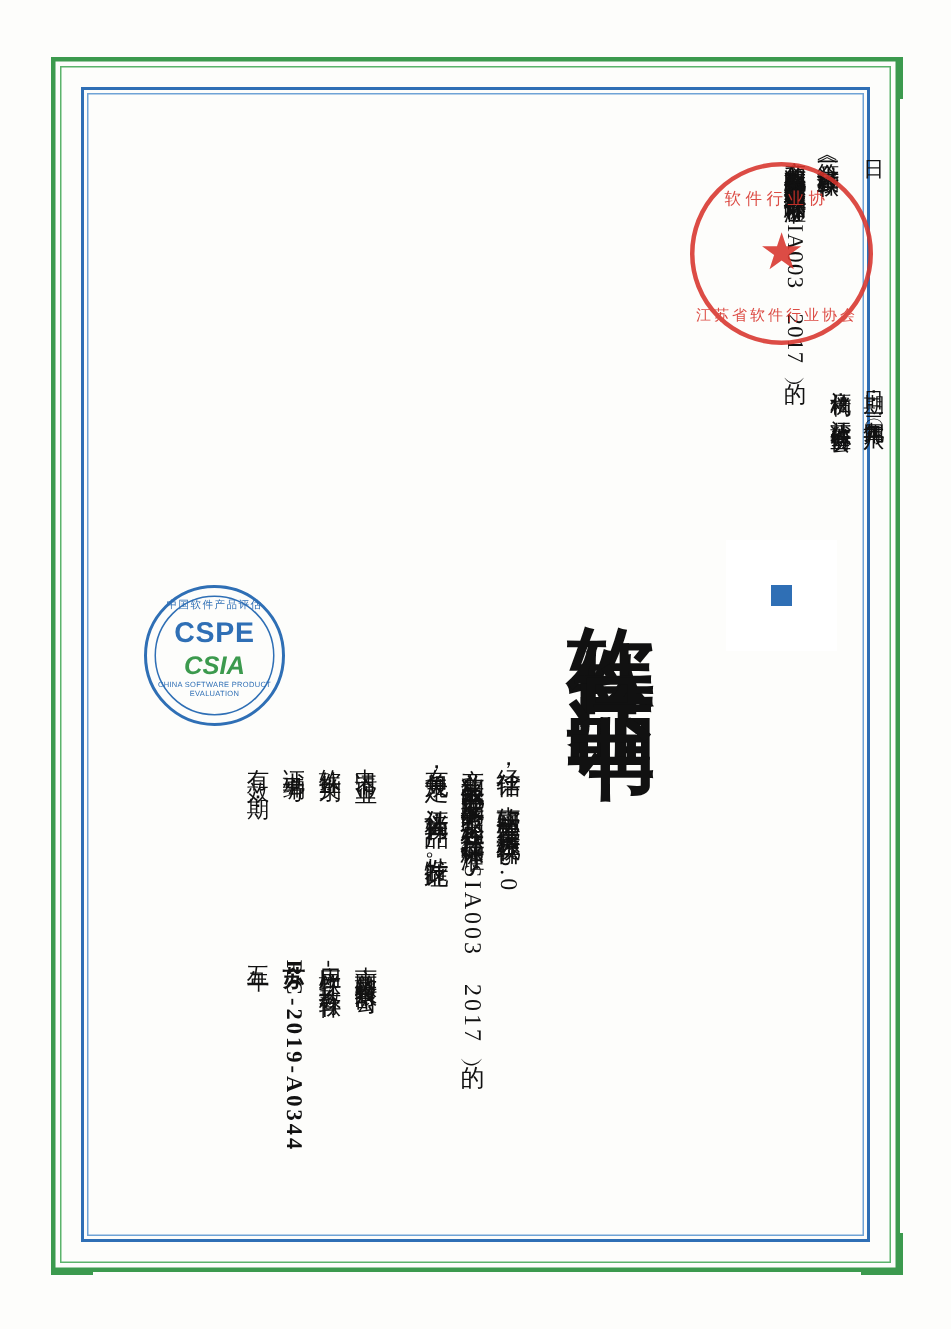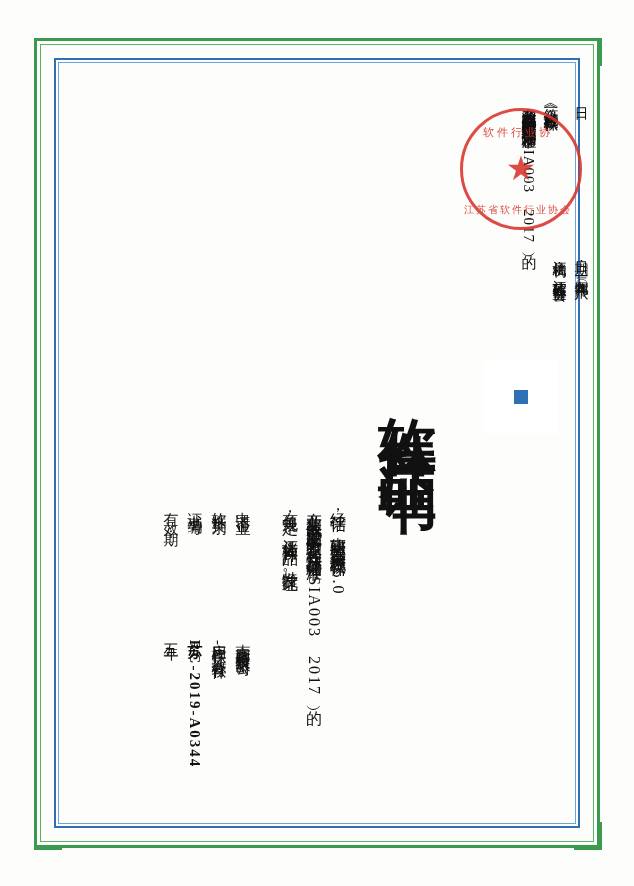--- a/index.html
+++ b/index.html
@@ -343,20 +343,28 @@
   <div class="field-value vtext-mixed" style="right:454px; top:632px;">五年</div>
 
   <div class="agency vtext-mixed">
     <span>评估机构：</span><span>江苏省软件行业协会</span>
   </div>
   <div class="issue-date vtext-mixed">
     <span>日期：</span><span>二〇一九年四月十八</span>
   </div>
   <div class="date-tail vtext">日</div>
 
+  <div class="logo">
+    <div class="logo-ring"></div>
+    <div class="logo-ring2"></div>
+    <div class="logo-cn-arc">中国软件产品评估</div>
+    <div class="logo-cspe">CSPE</div>
+    <div class="logo-csia">CSIA</div>
+    <div class="logo-en">CHINA SOFTWARE PRODUCT EVALUATION</div>
+  </div>
 
   <div class="seal">
     <div class="seal-text-top">软件行业协</div>
     <div class="seal-star">★</div>
     <div class="seal-text-bottom">江苏省软件行业协会</div>
   </div>
 
   <div class="qr">
     <div class="qr-grid" id="qr-grid"><i class="on"></i><i class="on"></i><i class="on"></i><i class="on"></i><i class="on"></i><i class="on"></i><i class="on"></i><i class="on"></i><i></i><i class="on"></i><i class="on"></i><i class="on"></i><i class="on"></i><i></i><i class="on"></i><i class="on"></i><i class="on"></i><i class="on"></i><i class="on"></i><i class="on"></i><i class="on"></i><i class="on"></i><i></i><i></i><i></i><i></i><i></i><i class="on"></i><i class="on"></i><i class="on"></i><i class="on"></i><i class="on"></i><i></i><i class="on"></i><i></i><i class="on"></i><i></i><i></i><i></i><i></i><i></i><i class="on"></i><i class="on"></i><i></i><i class="on"></i><i class="on"></i><i class="on"></i><i></i><i class="on"></i><i class="on"></i><i></i><i></i><i class="on"></i><i class="on"></i><i class="on"></i><i></i><i class="on"></i><i></i><i class="on"></i><i class="on"></i><i class="on"></i><i></i><i class="on"></i><i class="on"></i><i></i><i class="on"></i><i class="on"></i><i class="on"></i><i></i><i class="on"></i><i></i><i class="on"></i><i></i><i></i><i></i><i class="on"></i><i class="on"></i><i class="on"></i><i></i><i class="on"></i><i class="on"></i><i class="on"></i><i></i><i class="on"></i><i class="on"></i><i></i><i class="on"></i><i class="on"></i><i class="on"></i><i></i><i class="on"></i><i></i><i></i><i class="on"></i><i></i><i></i><i></i><i></i><i class="on"></i><i></i><i class="on"></i><i class="on"></i><i class="on"></i><i></i><i class="on"></i><i class="on"></i><i></i><i></i><i></i><i></i><i></i><i class="on"></i><i></i><i class="on"></i><i></i><i class="on"></i><i></i><i></i><i class="on"></i><i class="on"></i><i></i><i></i><i></i><i></i><i></i><i class="on"></i><i class="on"></i><i class="on"></i><i class="on"></i><i class="on"></i><i class="on"></i><i class="on"></i><i class="on"></i><i></i><i class="on"></i><i></i><i class="on"></i><i></i><i class="on"></i><i></i><i class="on"></i><i class="on"></i><i class="on"></i><i class="on"></i><i class="on"></i><i class="on"></i><i class="on"></i><i class="on"></i><i></i><i class="on"></i><i class="on"></i><i class="on"></i><i></i><i></i><i class="on"></i><i></i><i class="on"></i><i></i><i class="on"></i><i></i><i></i><i></i><i></i><i class="on"></i><i></i><i></i><i></i><i></i><i class="on"></i><i></i><i></i><i></i><i></i><i></i><i class="on"></i><i class="on"></i><i></i><i class="on"></i><i class="on"></i><i class="on"></i><i class="on"></i><i></i><i class="on"></i><i></i><i></i><i class="on"></i><i></i><i></i><i class="on"></i><i></i><i></i><i class="on"></i><i class="on"></i><i></i><i class="on"></i><i></i><i class="on"></i><i></i><i class="on"></i><i class="on"></i><i></i><i class="on"></i><i class="on"></i><i></i><i></i><i class="on"></i><i class="on"></i><i class="on"></i><i class="on"></i><i class="on"></i><i></i><i class="on"></i><i></i><i></i><i></i><i class="on"></i><i class="on"></i><i></i><i class="on"></i><i></i><i class="on"></i><i></i><i></i><i></i><i></i><i class="on"></i><i class="on"></i><i class="on"></i><i class="on"></i><i class="on"></i><i class="on"></i><i></i><i></i><i></i><i class="on"></i><i class="on"></i><i class="on"></i><i></i><i class="on"></i><i></i><i class="on"></i><i class="on"></i><i class="on"></i><i></i><i class="on"></i><i></i><i class="on"></i><i></i><i></i><i class="on"></i><i></i><i></i><i></i><i></i><i></i><i class="on"></i><i class="on"></i><i class="on"></i><i class="on"></i><i></i><i class="on"></i><i class="on"></i><i></i><i></i><i></i><i></i><i class="on"></i><i></i><i></i><i class="on"></i><i></i><i></i><i></i><i></i><i></i><i class="on"></i><i class="on"></i><i class="on"></i><i></i><i></i><i></i><i></i><i class="on"></i><i></i><i></i><i class="on"></i><i></i><i class="on"></i><i></i><i></i><i class="on"></i><i class="on"></i><i></i><i class="on"></i><i class="on"></i><i class="on"></i><i class="on"></i><i class="on"></i><i class="on"></i><i class="on"></i><i class="on"></i><i></i><i class="on"></i><i></i><i class="on"></i><i class="on"></i><i class="on"></i><i class="on"></i><i class="on"></i><i></i><i></i><i class="on"></i><i></i><i></i><i></i><i class="on"></i><i></i><i></i><i></i><i></i><i></i><i class="on"></i><i></i><i></i><i class="on"></i><i class="on"></i><i class="on"></i><i></i><i></i><i></i><i class="on"></i><i></i><i class="on"></i><i class="on"></i><i class="on"></i><i></i><i class="on"></i><i></i><i class="on"></i><i class="on"></i><i class="on"></i><i></i><i class="on"></i><i class="on"></i><i></i><i></i><i></i><i></i><i class="on"></i><i class="on"></i><i></i><i></i><i></i><i></i><i class="on"></i><i></i><i class="on"></i><i class="on"></i><i></i><i class="on"></i><i class="on"></i><i class="on"></i><i></i><i class="on"></i><i class="on"></i><i class="on"></i><i class="on"></i><i></i><i class="on"></i><i class="on"></i><i></i><i class="on"></i><i class="on"></i><i class="on"></i><i class="on"></i><i></i><i class="on"></i><i class="on"></i><i class="on"></i><i></i><i class="on"></i><i class="on"></i><i class="on"></i><i></i><i class="on"></i><i></i><i class="on"></i><i></i><i class="on"></i><i class="on"></i><i class="on"></i><i class="on"></i><i class="on"></i><i></i><i></i><i></i><i class="on"></i><i class="on"></i><i></i><i class="on"></i><i></i><i></i><i></i><i></i><i></i><i class="on"></i><i></i><i class="on"></i><i class="on"></i><i class="on"></i><i class="on"></i><i></i><i class="on"></i><i class="on"></i><i class="on"></i><i></i><i></i><i></i><i></i><i></i><i class="on"></i><i class="on"></i><i class="on"></i><i class="on"></i><i class="on"></i><i class="on"></i><i class="on"></i><i></i><i></i><i></i><i></i><i class="on"></i><i class="on"></i><i></i><i></i><i></i><i class="on"></i><i></i><i class="on"></i><i class="on"></i><i></i></div>
     <div class="qr-center"></div>

